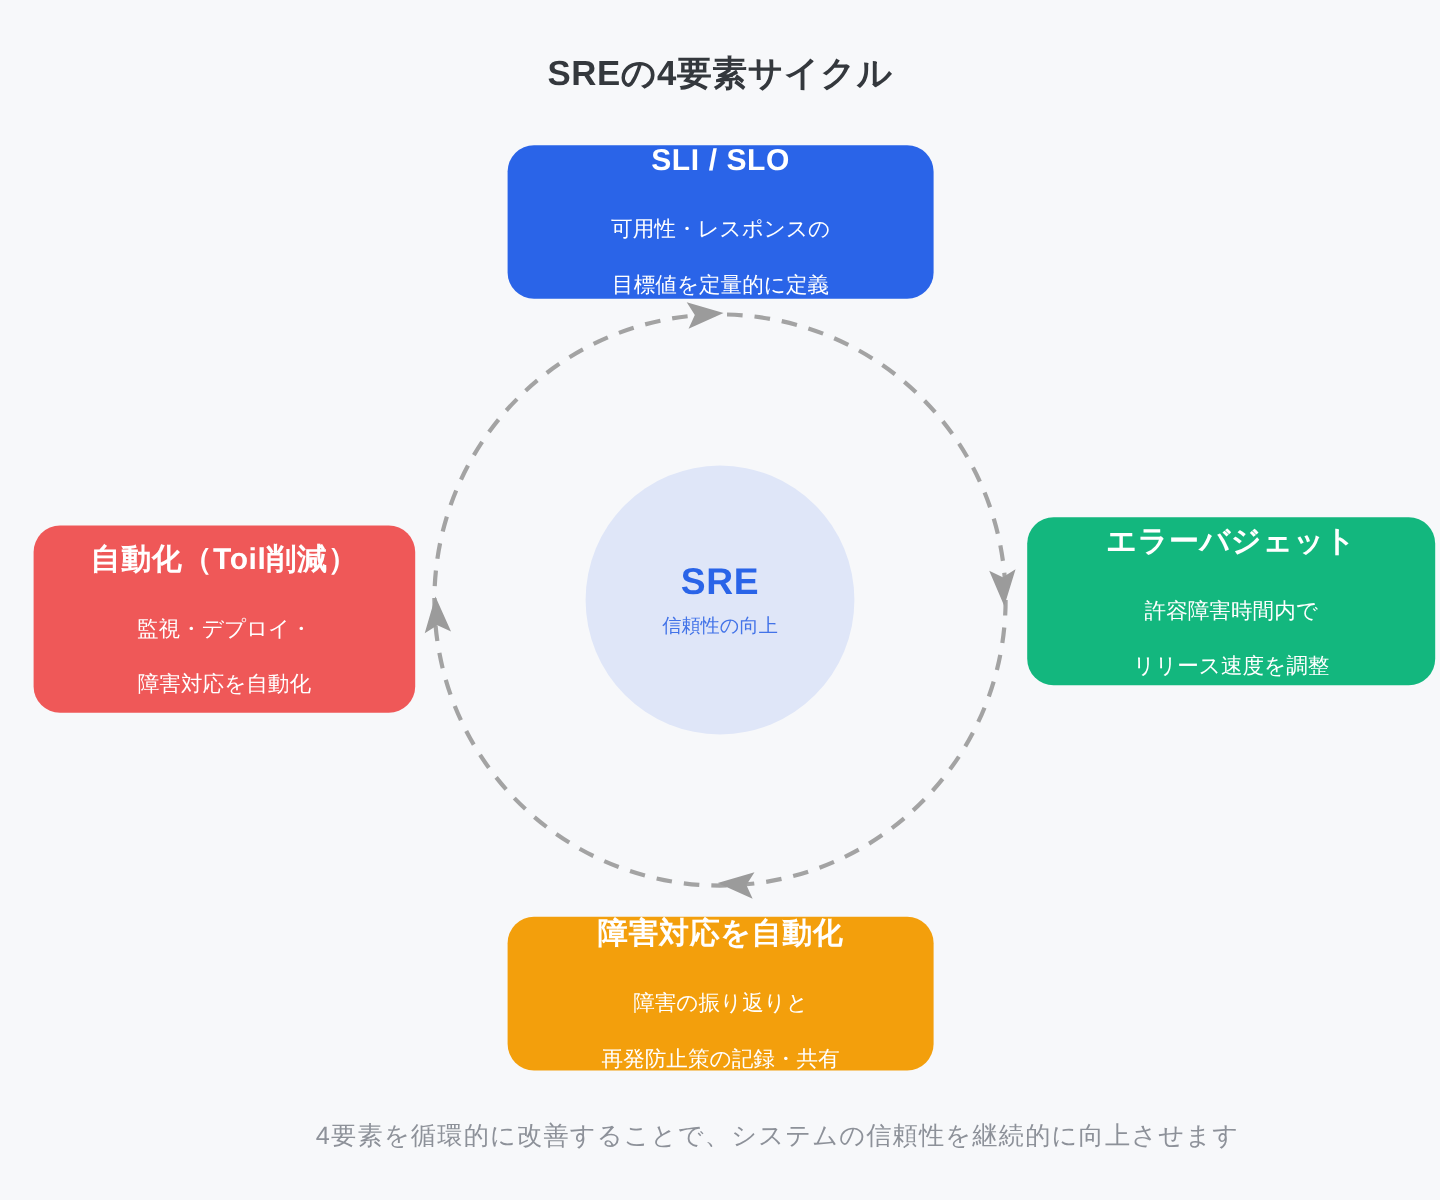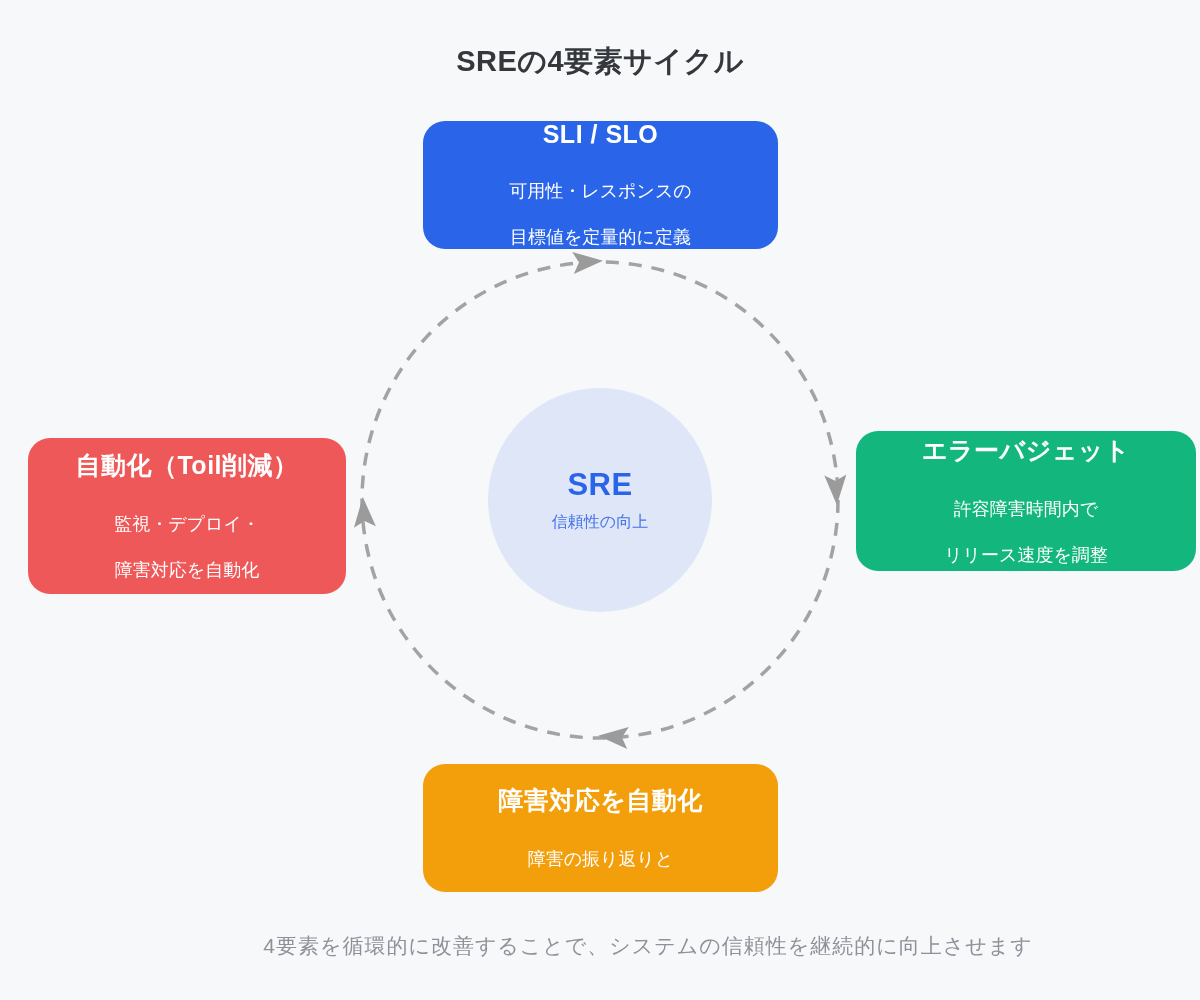--- a/index.html
+++ b/index.html
@@ -77,20 +77,21 @@
     <div class="node-sub">
       <span>許容障害時間内で</span>
       <span>リリース速度を調整</span>
     </div>
   </div>
 
   <div class="node node-bottom" style="background: rgb(243, 159, 12);">
     <div class="node-title">障害対応を自動化</div>
     <div class="node-sub">
       <span>障害の振り返りと</span>
+      <span>再発防止策の記録・共有</span>
     </div>
   </div>
 
   <div class="node node-left" style="background: rgb(239, 88, 88);">
     <div class="node-title">自動化（Toil削減）</div>
     <div class="node-sub">
       <span>監視・デプロイ・</span>
       <span>障害対応を自動化</span>
     </div>
   </div>

